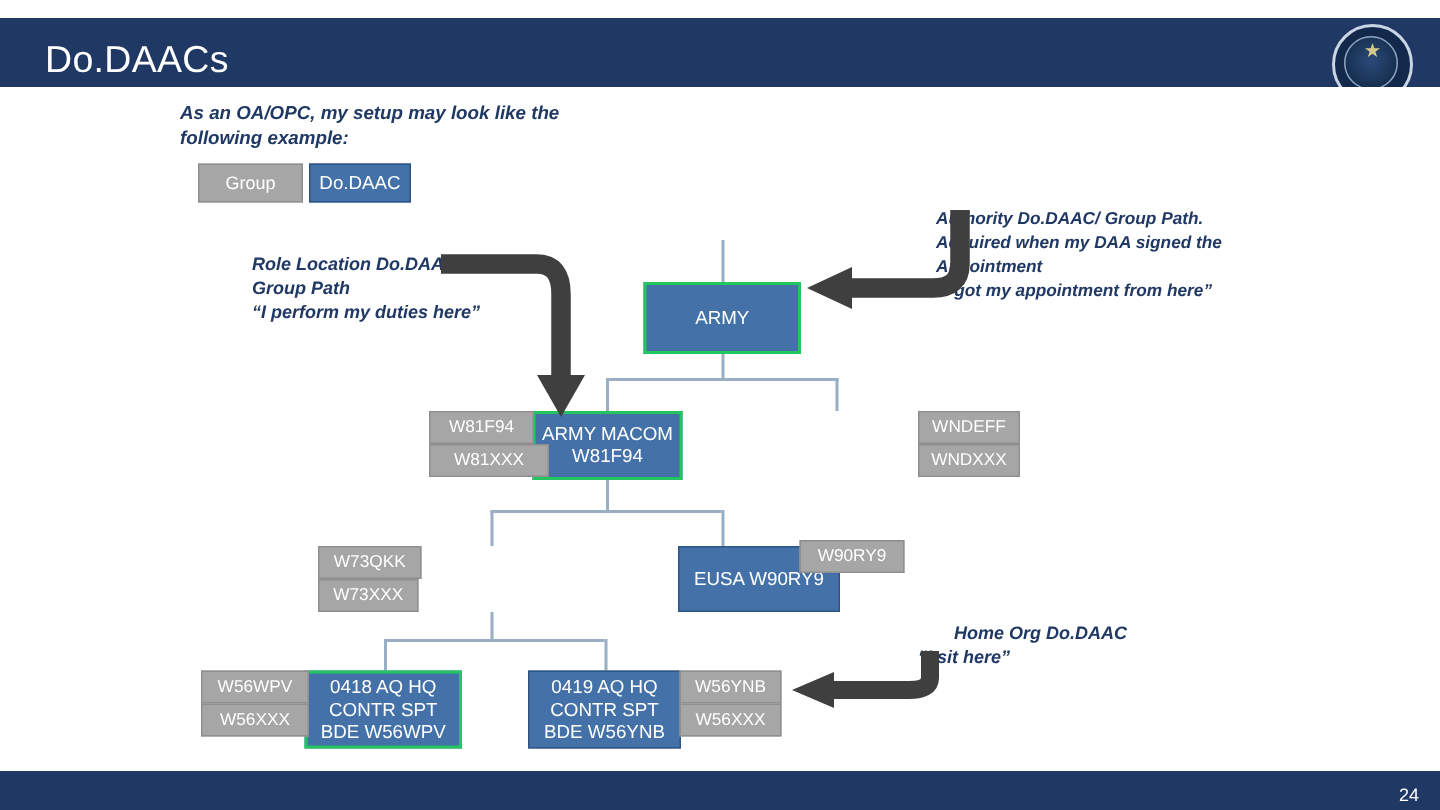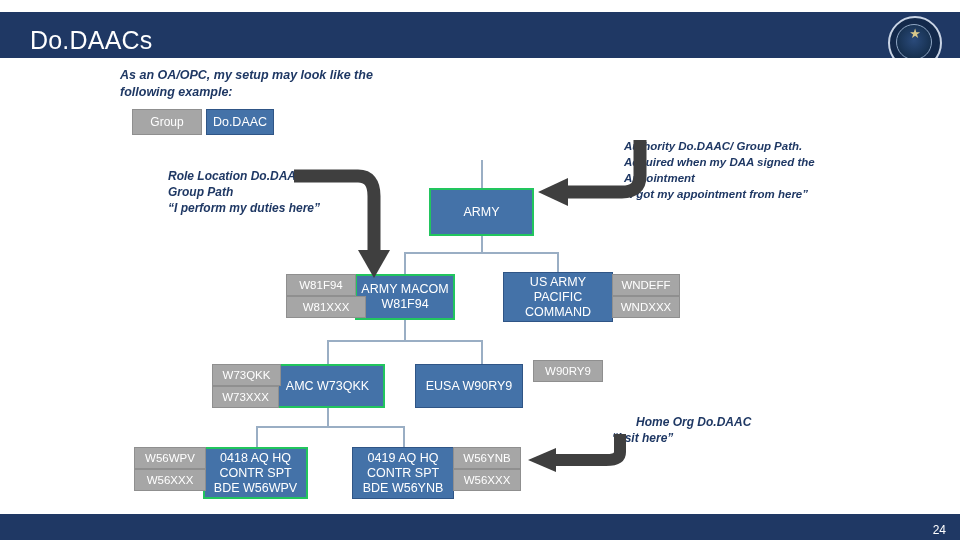--- a/index.html
+++ b/index.html
@@ -140,25 +140,23 @@
   <div class="ln lnh" style="left:256px;top:368px;width:147px;"></div>
   <div class="ln lnv" style="left:256px;top:368px;height:21px;"></div>
   <div class="ln lnv" style="left:403px;top:368px;height:21px;"></div>
 
 
   <div class="box blue-dark" style="left:429px;top:130px;width:105px;height:48px;">ARMY</div>
 
   <div class="box blue-dark" style="left:355px;top:216px;width:100px;height:46px;white-space:pre-line;">ARMY MACOM
 W81F94</div>
 
-  <div class="box blue" style="left:503px;top:214px;width:110px;height:50px;">US ARMY PACIFIC COMMAND</div>
 
-  <div class="box blue-dark" style="left:270px;top:306px;width:115px;height:44px;">AMC W73QKK</div>
 
-  <div class="box blue" style="left:415px;top:306px;width:108px;height:44px;">EUSA W90RY9</div>
+  <div class="box blue" style="left:452px;top:306px;width:108px;height:44px;">EUSA W90RY9</div>
 
   <div class="box blue-dark" style="left:203px;top:389px;width:105px;height:52px;">0418 AQ HQ CONTR SPT BDE W56WPV</div>
 
   <div class="box blue" style="left:352px;top:389px;width:102px;height:52px;">0419 AQ HQ CONTR SPT BDE W56YNB</div>
 
   <div class="box gray-sm" style="left:286px;top:216px;width:70px;height:22px;">W81F94</div>
   <div class="box gray-sm" style="left:286px;top:238px;width:80px;height:22px;">W81XXX</div>
 
   <div class="box gray-sm" style="left:612px;top:216px;width:68px;height:22px;">WNDEFF</div>
   <div class="box gray-sm" style="left:612px;top:238px;width:68px;height:22px;">WNDXXX</div>

